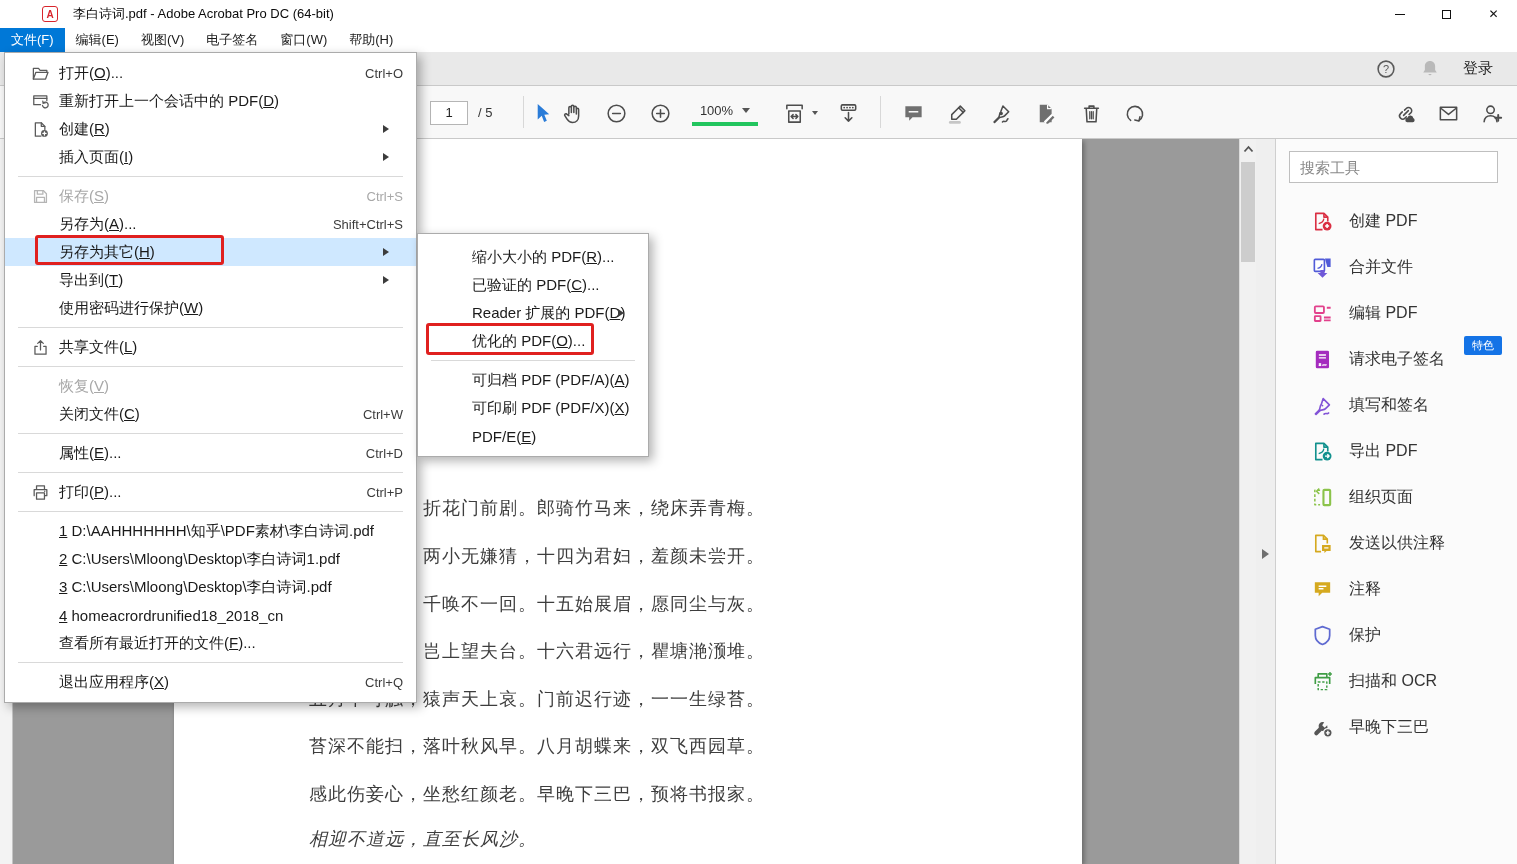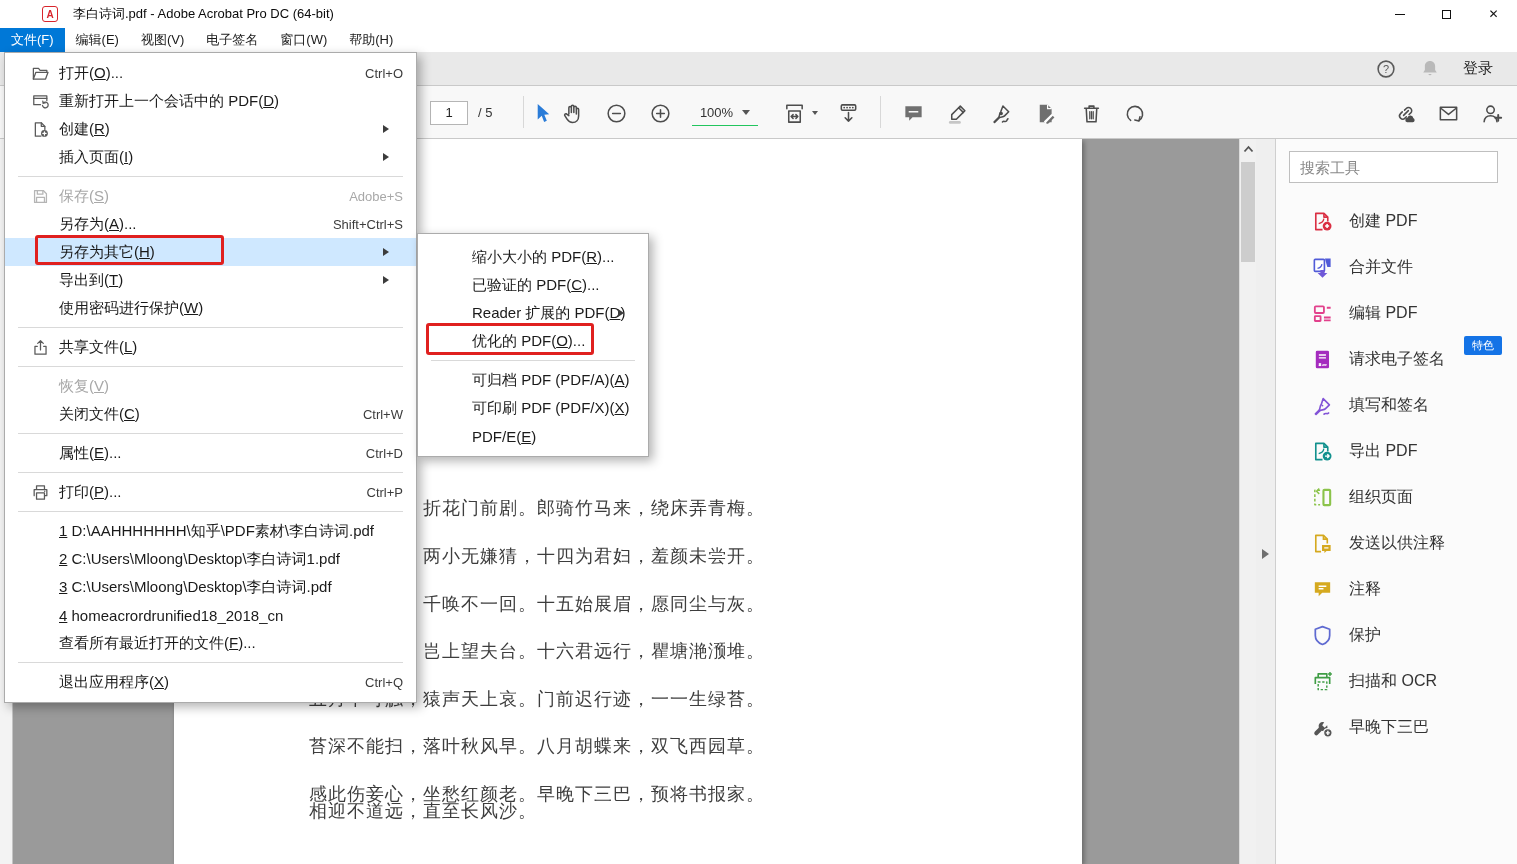--- a/index.html
+++ b/index.html
@@ -35,21 +35,21 @@
   
   .toolbar { height:53px; background:#f8f8f8; border-bottom:1px solid #c9c9c9; position:relative; }
   .tb-abs { position:absolute; top:12px; height:30px; display:flex; align-items:center; justify-content:center; color:#4d4d4d; }
   .tbtn { width:30px; }
   .tbtn svg { width:23px; height:23px; }
   .tb-sep { position:absolute; top:10px; width:1px; height:32px; background:#d8d8d8; }
   .page-input { position:absolute; left:430px; top:15px; width:38px; height:24px; background:#fff;
                 border:1px solid #b5b5b5; font-size:13px; text-align:center; line-height:22px; color:#222; }
   .page-total { position:absolute; left:478px; top:15px; height:24px; line-height:24px; font-size:13px; color:#333; }
   .zoom-drop { position:absolute; left:692px; top:13px; width:66px; height:27px; display:flex; align-items:center;
-               justify-content:center; gap:9px; font-size:13px; color:#333; border-bottom:1px solid #22c55e; }
+               justify-content:center; gap:9px; font-size:13px; color:#333; border-bottom:4px solid #22c55e; }
   .caret-down { width:0; height:0; border-left:4px solid transparent; border-right:4px solid transparent; border-top:5px solid #555; }
   .caret-small { width:0; height:0; border-left:3.5px solid transparent; border-right:3.5px solid transparent; border-top:4.5px solid #555; margin-left:3px; }
 
   
   .workarea { position:absolute; top:139px; left:0; right:0; bottom:0; display:flex; }
   .left-strip { width:13px; background:#f3f3f3; border-right:1px solid #c4c4c4; }
   .canvas { width:1226px; background:#9a9a9a; position:relative; overflow:hidden; }
   .page { position:absolute; left:161px; top:0; width:908px; height:725px; background:#fff; box-shadow:2px 2px 5px rgba(0,0,0,.35); }
   .doc-line { position:absolute; left:135px; font-size:18px; letter-spacing:1px; color:#3d3d3d; white-space:nowrap; line-height:24px; }
   .vscroll { width:17px; background:#f1f1f1; border-left:1px solid #dcdcdc; position:relative; }
@@ -262,21 +262,21 @@
     <div class="left-strip"></div>
     <div class="canvas">
       <div class="page" id="pdf-page">
           <div class="doc-line" style="top: 357px;">妾发初覆额，折花门前剧。郎骑竹马来，绕床弄青梅。</div>
           <div class="doc-line" style="top: 405px;">同居长干里，两小无嫌猜，十四为君妇，羞颜未尝开。</div>
           <div class="doc-line" style="top: 453px;">低头向暗壁，千唤不一回。十五始展眉，愿同尘与灰。</div>
           <div class="doc-line" style="top: 500px;">常存抱柱信，岂上望夫台。十六君远行，瞿塘滟滪堆。</div>
           <div class="doc-line" style="top: 548px;">五月不可触，猿声天上哀。门前迟行迹，一一生绿苔。</div>
           <div class="doc-line" style="top: 595px;">苔深不能扫，落叶秋风早。八月胡蝶来，双飞西园草。</div>
           <div class="doc-line" style="top: 643px;">感此伤妾心，坐愁红颜老。早晚下三巴，预将书报家。</div>
-          <div class="doc-line" style="top: 660px;">相迎不道远，直至长风沙。</div>
+          <div class="doc-line" style="top: 688px; font-style: italic;">相迎不道远，直至长风沙。</div>
         </div>
     </div>
     <div class="vscroll">
       <span class="scroll-up">
         <svg width="11" height="8" viewBox="0 0 11 8">
             <path d="M1.5 6.5 L5.5 2 L9.5 6.5" stroke="#555" fill="none" stroke-width="1.8"></path>
           </svg>
       </span>
       <div class="scroll-thumb"></div>
     </div>
@@ -458,21 +458,21 @@
         <div class="sep-line"></div>
       </div>
       <div class="mrow disabled">
         <span class="mi-icon">
           <svg viewBox="0 0 24 24" fill="none" stroke="currentColor" stroke-width="1.6" stroke-linecap="round" stroke-linejoin="round">
             <path d="M4.5 4.5 h11 l4 4 v11 h-15 z"></path>
             <path d="M8 4.5 v4.5 h7 V4.5 M7 19.5 V13 h10 v6.5"></path>
           </svg>
         </span>
         <span class="mi-label">保存(<u>S</u>)</span>
-        <span class="mi-short">Adobe+S</span>
+        <span class="mi-short">Ctrl+S</span>
       </div>
       <div class="mrow">
         <span class="mi-label">另存为(<u>A</u>)...</span>
         <span class="mi-short">Shift+Ctrl+S</span>
       </div>
       <div class="mrow hl">
         <span class="mi-label">另存为其它(<u>H</u>)</span>
         <span class="mi-arrow"></span>
       </div>
       <div class="mrow">

